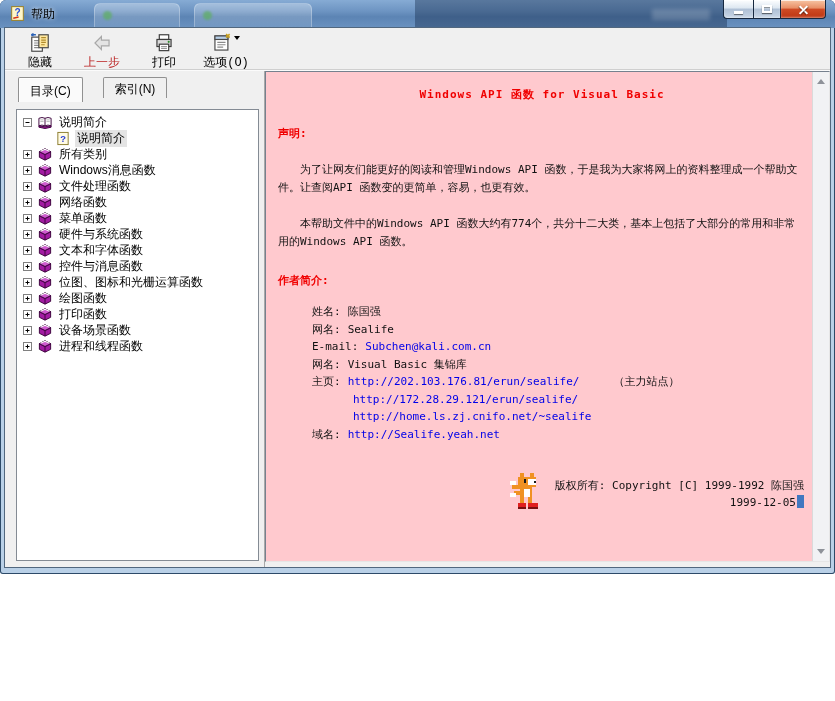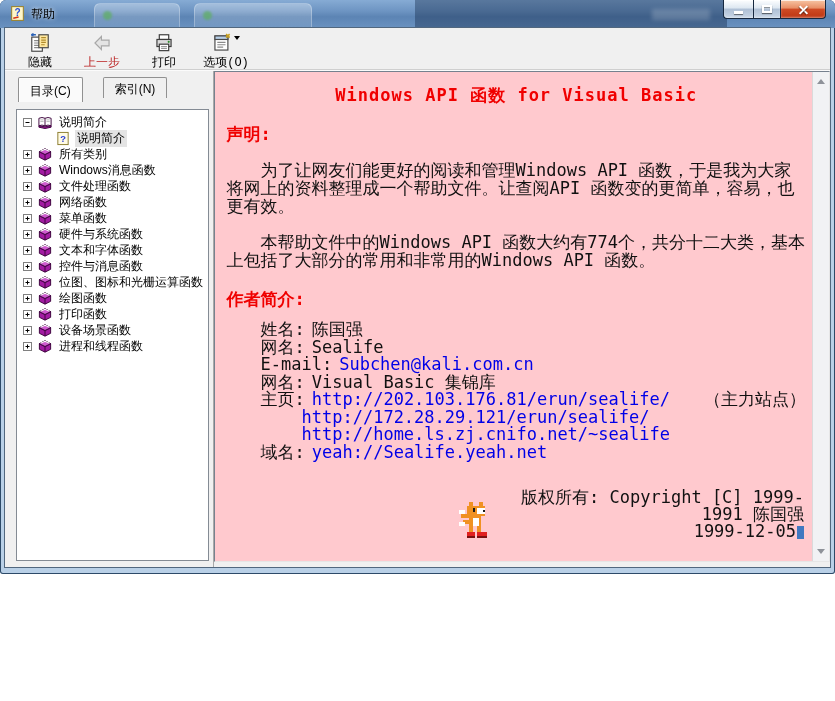--- a/index.html
+++ b/index.html
@@ -85,21 +85,21 @@
   .tlabel { color:#000; padding:0 2px; }
   .trow.child { padding-left:33px; }
   .trow.child .tlabel { background:#e4e4e4; }
 
   .splitter { width:6px; border-right:1px solid #a9a9a9; background:#f0f0f0; }
 
   .content-pane { flex:1; margin:0 0 5px 0; display:flex;
     border:1px solid; border-color:#76818e #e6e6e6 #e6e6e6 #76818e;
     background:var(--content-background,#ffc9ce); }
   .content { flex:1; overflow:hidden; padding:5px 6px 0 12px;
-    font-family:"DejaVu Sans Mono", monospace; font-size:17px; line-height:18px; color:#111; }
+    font-family:"DejaVu Sans Mono", monospace; font-size:11px; line-height:18px; color:#111; }
 
   .c-title { margin-top:9px; text-align:center; font-weight:bold; letter-spacing:1px;
     color:var(--heading-red,#f00000); }
   .c-heading { margin-top:21px; font-weight:bold; color:var(--heading-red,#f00000); }
   .c-para { margin-top:18px; text-indent:2em; }
 
   .author { margin-top:13px; padding-left:34px; }
   .a-line { min-height:17.5px; line-height:17.5px; white-space:nowrap; }
   .a-label { margin-right:7px; }
   .a-link { color:var(--link-blue,#0000e8); text-decoration:none; }
@@ -469,31 +469,31 @@
             <div class="a-line">
               <span class="a-label">主页:</span><span class="a-link">http://202.103.176.81/erun/sealife/</span><span class="a-note">（主力站点）</span>
             </div>
             <div class="a-line a-cont">
               <span class="a-link">http://172.28.29.121/erun/sealife/</span>
             </div>
             <div class="a-line a-cont">
               <span class="a-link">http://home.ls.zj.cnifo.net/~sealife</span>
             </div>
             <div class="a-line">
-              <span class="a-label">域名:</span><span class="a-link">yeah://Sealife.yeah.net</span>
+              <span class="a-label">域名:</span><span class="a-link">http://Sealife.yeah.net</span>
             </div>
           </div>
           <div class="copy-row">
             <span class="fox">
               <svg width="36" height="40" viewBox="0 0 18 20">
                   <use href="#sym-fox"></use>
                 </svg>
             </span>
             <div class="copy-text">
-              <div>版权所有: Copyright [C] 1999-1991 陈国强</div>
+              <div>版权所有: Copyright [C] 1999-1992 陈国强</div>
               <div class="date-line">
                 <span>1999-12-05</span><span class="caret"></span>
               </div>
             </div>
           </div>
         </div>
         <div class="vscroll">
           <div class="scroll-arrow up">
             <span class="tri-up"></span>
           </div>

